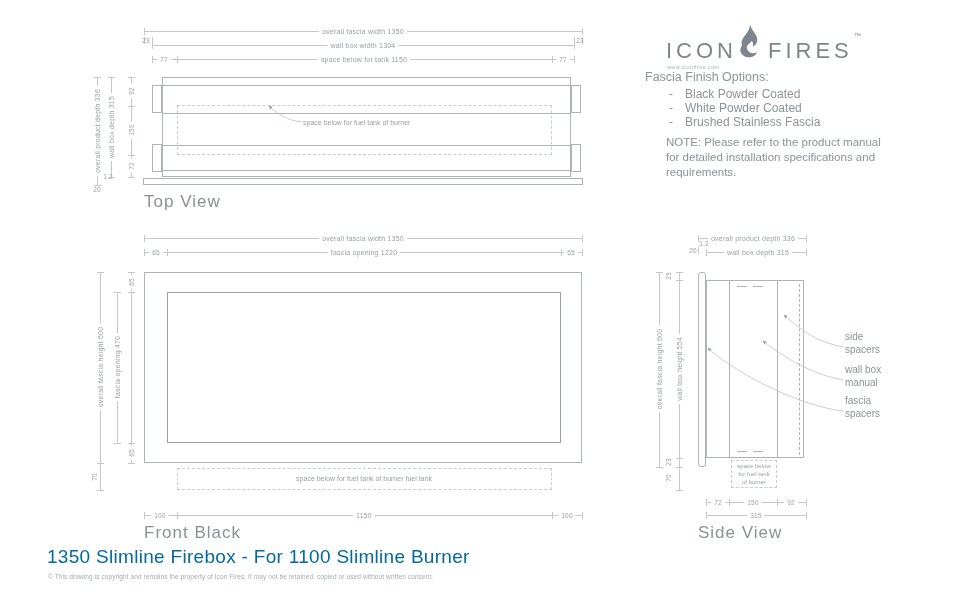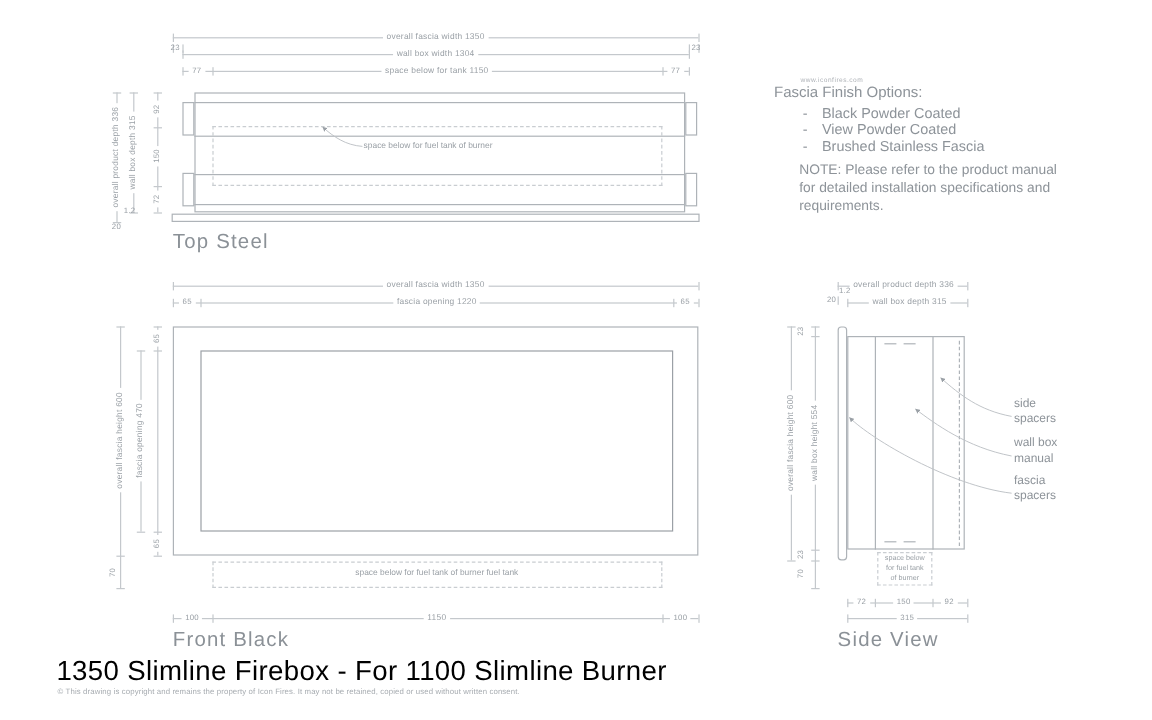--- a/index.html
+++ b/index.html
@@ -30,21 +30,21 @@
             white-space:pre-line;transform:translate(-50%,-50%)}
   .viewlabel{position:absolute;font-size:17px;letter-spacing:1px;color:#8b9197}
   .callout{position:absolute;font-size:10px;line-height:13px;color:var(--txt);white-space:pre-line}
   .logo-word{position:absolute;font-size:22px;letter-spacing:4px;color:var(--logo)}
   .tm{position:absolute;font-size:7px;color:var(--logo)}
   .website{position:absolute;font-size:5.5px;letter-spacing:.4px;color:#aeb2b7}
   .heading{position:absolute;font-size:12.5px;color:var(--txt)}
   .opt{position:absolute;left:666px;font-size:12px;color:var(--txt)}
   .opt .dash-b{display:inline-block;width:19px;padding-left:3px}
   .note{position:absolute;font-size:11.5px;line-height:15px;color:var(--txt);white-space:pre-line}
-  .title{position:absolute;font-size:23px;color:#000000;letter-spacing:.3px}
+  .title{position:absolute;font-size:19px;color:#0369a1;letter-spacing:.3px}
   .copy{position:absolute;font-size:6.5px;color:#a6abb0;letter-spacing:.1px}
   svg.overlay{position:absolute;left:0;top:0;pointer-events:none}
 </style>
 </head>
 <body>
 
 <div class="sheet">
 
   <div>
 
@@ -101,21 +101,21 @@
     <b class="sl" style="left:162px;top:145px;width:409px"></b>
     <b class="sl" style="left:162px;top:170px;width:409px"></b>
     <div class="box" style="left:152px;top:85px;width:10px;height:28px"></div>
     <div class="box" style="left:152px;top:144px;width:10px;height:28px"></div>
     <div class="box" style="left:571px;top:85px;width:10px;height:28px"></div>
     <div class="box" style="left:571px;top:144px;width:10px;height:28px"></div>
     <div class="dbox" style="left:177px;top:105px;width:375px;height:50px"></div>
     <div class="box" style="left:143px;top:178px;width:440px;height:7px"></div>
 
     <span class="anno" style="left:303px;top:122px">space below for fuel tank of burner</span>
-    <span class="viewlabel" style="left:144px;top:192px">Top Steel</span>
+    <span class="viewlabel" style="left:144px;top:192px">Top View</span>
   </div>
 
   <div>
     <b class="hl" style="left:144px;top:238px;width:438px"></b>
     <i class="tk" style="left:144px;top:238px"></i>
     <i class="tk" style="left:582px;top:238px"></i>
     <span class="dl" style="left:363px;top:238px">overall fascia width 1350</span>
 
     <b class="hl" style="left:144px;top:252px;width:438px"></b>
     <i class="tk" style="left:144px;top:252px"></i>
@@ -224,26 +224,35 @@
     <span class="dl sm" style="left:791px;top:502px">92</span>
 
     <b class="hl" style="left:706px;top:515px;width:100px"></b>
     <i class="tk" style="left:706px;top:515px"></i>
     <i class="tk" style="left:806px;top:515px"></i>
     <span class="dl sm" style="left:756px;top:515px">315</span>
 
     <span class="viewlabel" style="left:698px;top:523px">Side View</span>
   </div>
 
+  <div style="position:absolute;left:666px;top:24px;width:210px;height:42px">
+    <span class="logo-word" style="left:0;top:14px">ICON</span>
+    <svg viewBox="0 0 22 30" style="position:absolute;left:71px;top:0;width:26px;height:36px;fill:var(--logo)">
+      <path d="M11.2 0 C11.8 4.6 15.6 7.0 16.8 10.8 C18.0 14.6 16.2 17.8 13.2 18.9 C13.9 17.2 13.6 15.3 12.4 14.0 C11.9 15.6 10.1 16.2 8.9 17.7 C7.9 19.0 7.8 20.8 8.7 22.3 C5.3 21.4 3.2 18.0 4.1 14.3 C5.2 9.7 10.2 7.6 11.2 0 Z"></path>
+      <path d="M7.8 15.9 C4.2 17.2 2.2 20.3 3.1 23.3 C4.1 26.5 7.6 28.4 11.2 27.9 C13.9 27.5 16.1 25.8 17.2 23.4 C15.1 24.8 12.2 24.9 10.3 23.4 C8.3 21.9 7.7 19.2 8.8 16.9 Z"></path>
+    </svg>
+    <span class="logo-word" style="left:102px;top:14px">FIRES</span>
+    <span class="tm" style="left:188px;top:8px">™</span>
+  </div>
   <span class="website" style="left:667px;top:64px">www.iconfires.com</span>
 
   <div>
     <span class="heading" style="left:645px;top:70px">Fascia Finish Options:</span>
     <div class="opt" style="top:87px"><span class="dash-b">-</span><span>Black Powder Coated</span></div>
-    <div class="opt" style="top:101px"><span class="dash-b">-</span><span>View Powder Coated</span></div>
+    <div class="opt" style="top:101px"><span class="dash-b">-</span><span>White Powder Coated</span></div>
     <div class="opt" style="top:115px"><span class="dash-b">-</span><span>Brushed Stainless Fascia</span></div>
     <div class="note" style="left:666px;top:135px;width:250px">NOTE: Please refer to the product manual
 for detailed installation specifications and
 requirements.</div>
   </div>
 
   <span class="title" style="left:47px;top:546px">1350 Slimline Firebox - For 1100 Slimline Burner</span>
   <span class="copy" style="left:48px;top:573px">© This drawing is copyright and remains the property of Icon Fires. It may not be retained, copied or used without written consent.</span>
 
   <svg class="overlay" width="960" height="600" viewBox="0 0 960 600">

